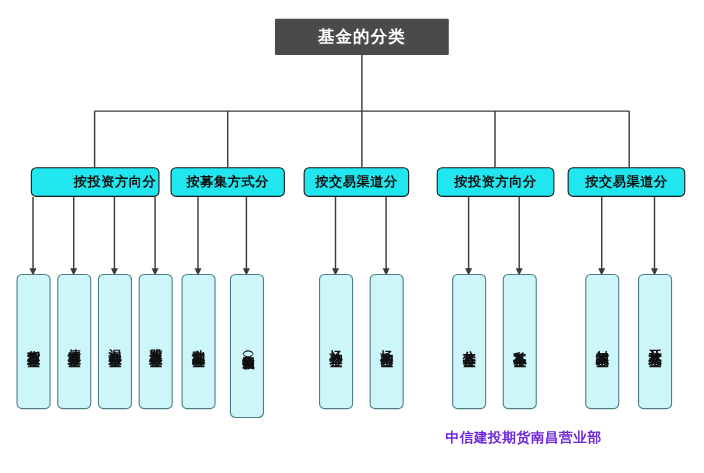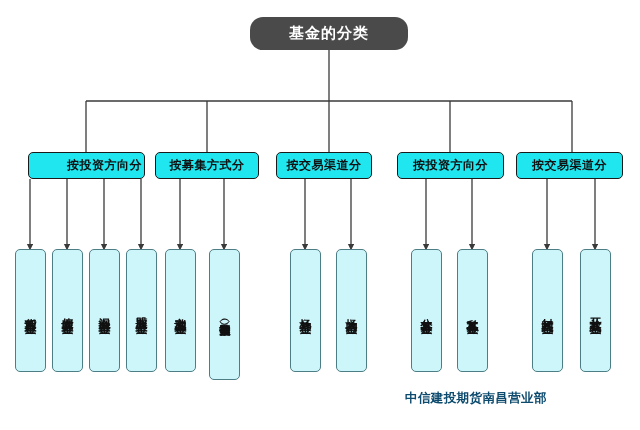--- a/index.html
+++ b/index.html
@@ -12,21 +12,21 @@
   #canvas{position:relative;width:640px;height:430px;}
 
   
   #wires{position:absolute;left:0;top:0;width:640px;height:430px;pointer-events:none;}
 
   
   .root-box{
     position:absolute;
     left:250px;top:17px;width:158px;height:33px;
     background:#4a4a4a;
-    border-radius:13px;
+    border-radius:1px;
     display:flex;align-items:center;justify-content:center;
     color:#ffffff;
     font-size:15px;font-weight:bold;
     letter-spacing:1px;
   }
 
   
   .cat-box{
     position:absolute;
     top:152px;height:27px;
@@ -57,21 +57,21 @@
     color:#111111;
     line-height:1.18;
     letter-spacing:1px;
     white-space:nowrap;
   }
 
   
   .footer{
     position:absolute;
     left:405px;top:390px;
-    color:#0c4a6e;
+    color:#6d28d9;
     font-size:12.5px;
     font-weight:bold;
     letter-spacing:0.4px;
   }
 </style>
 </head>
 <body>
 
 <div id="canvas">
 

